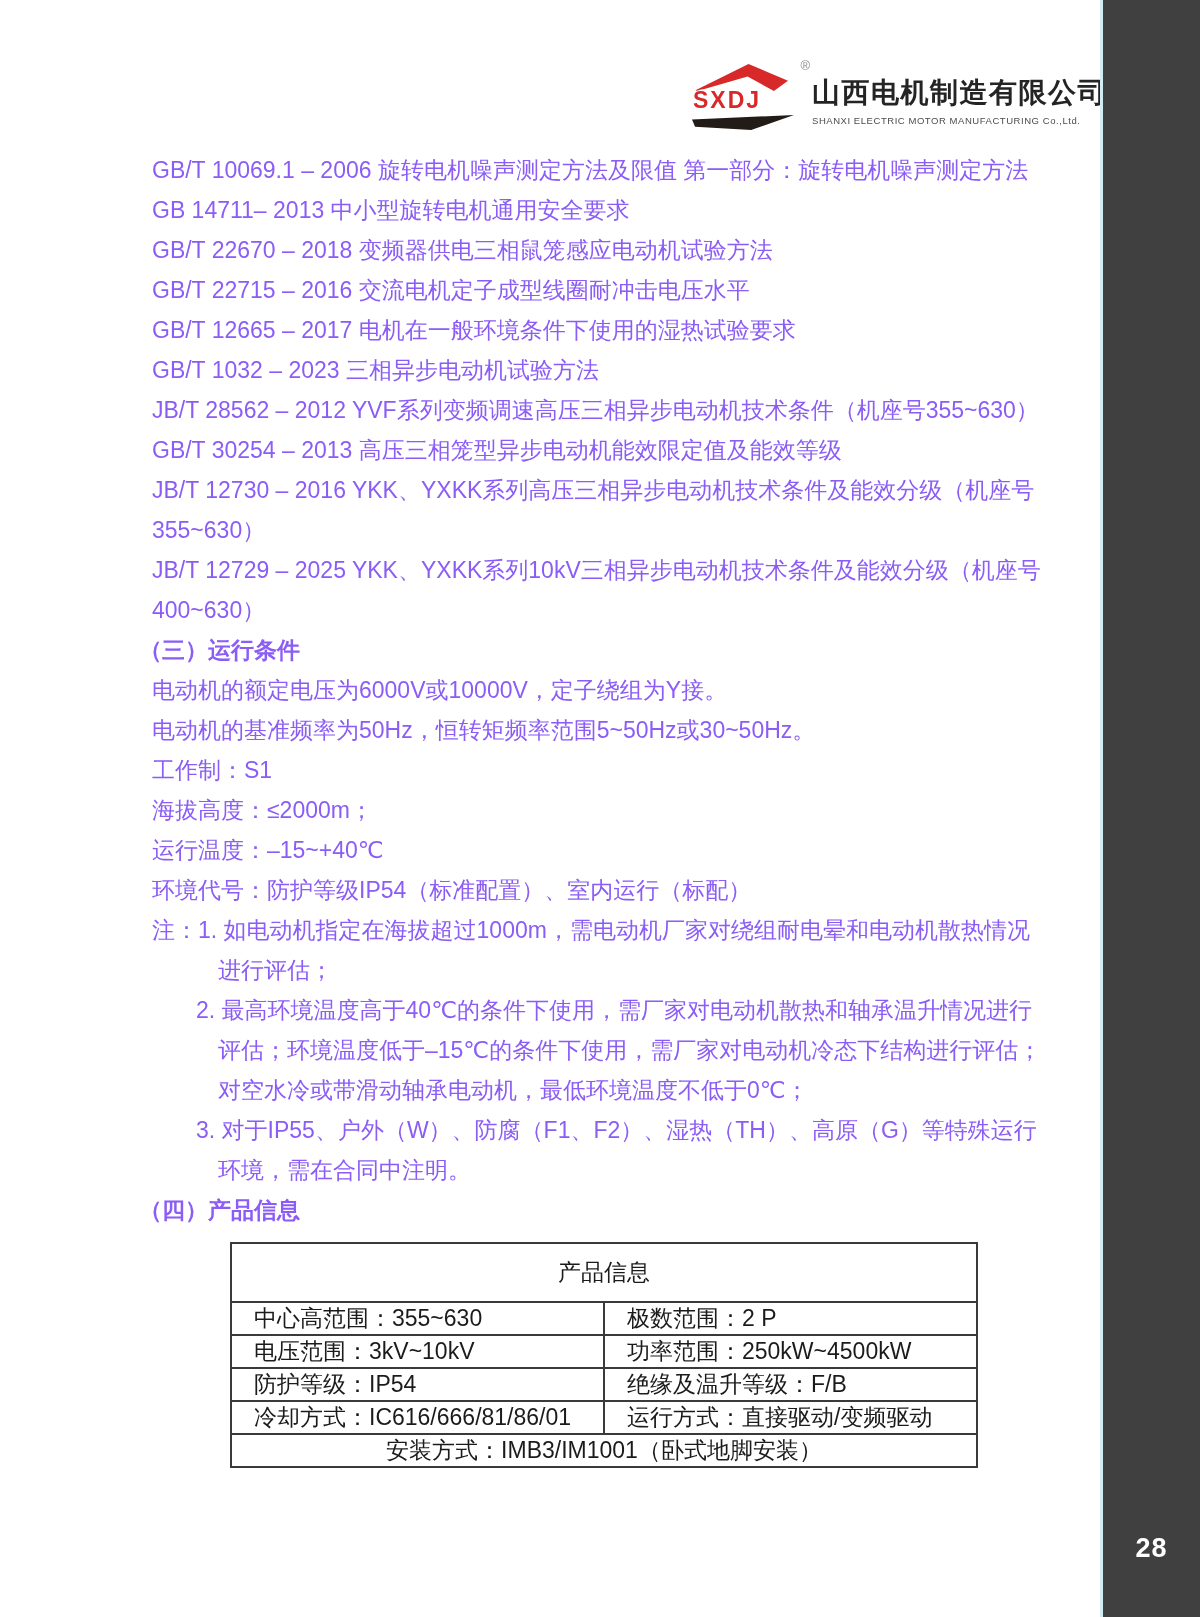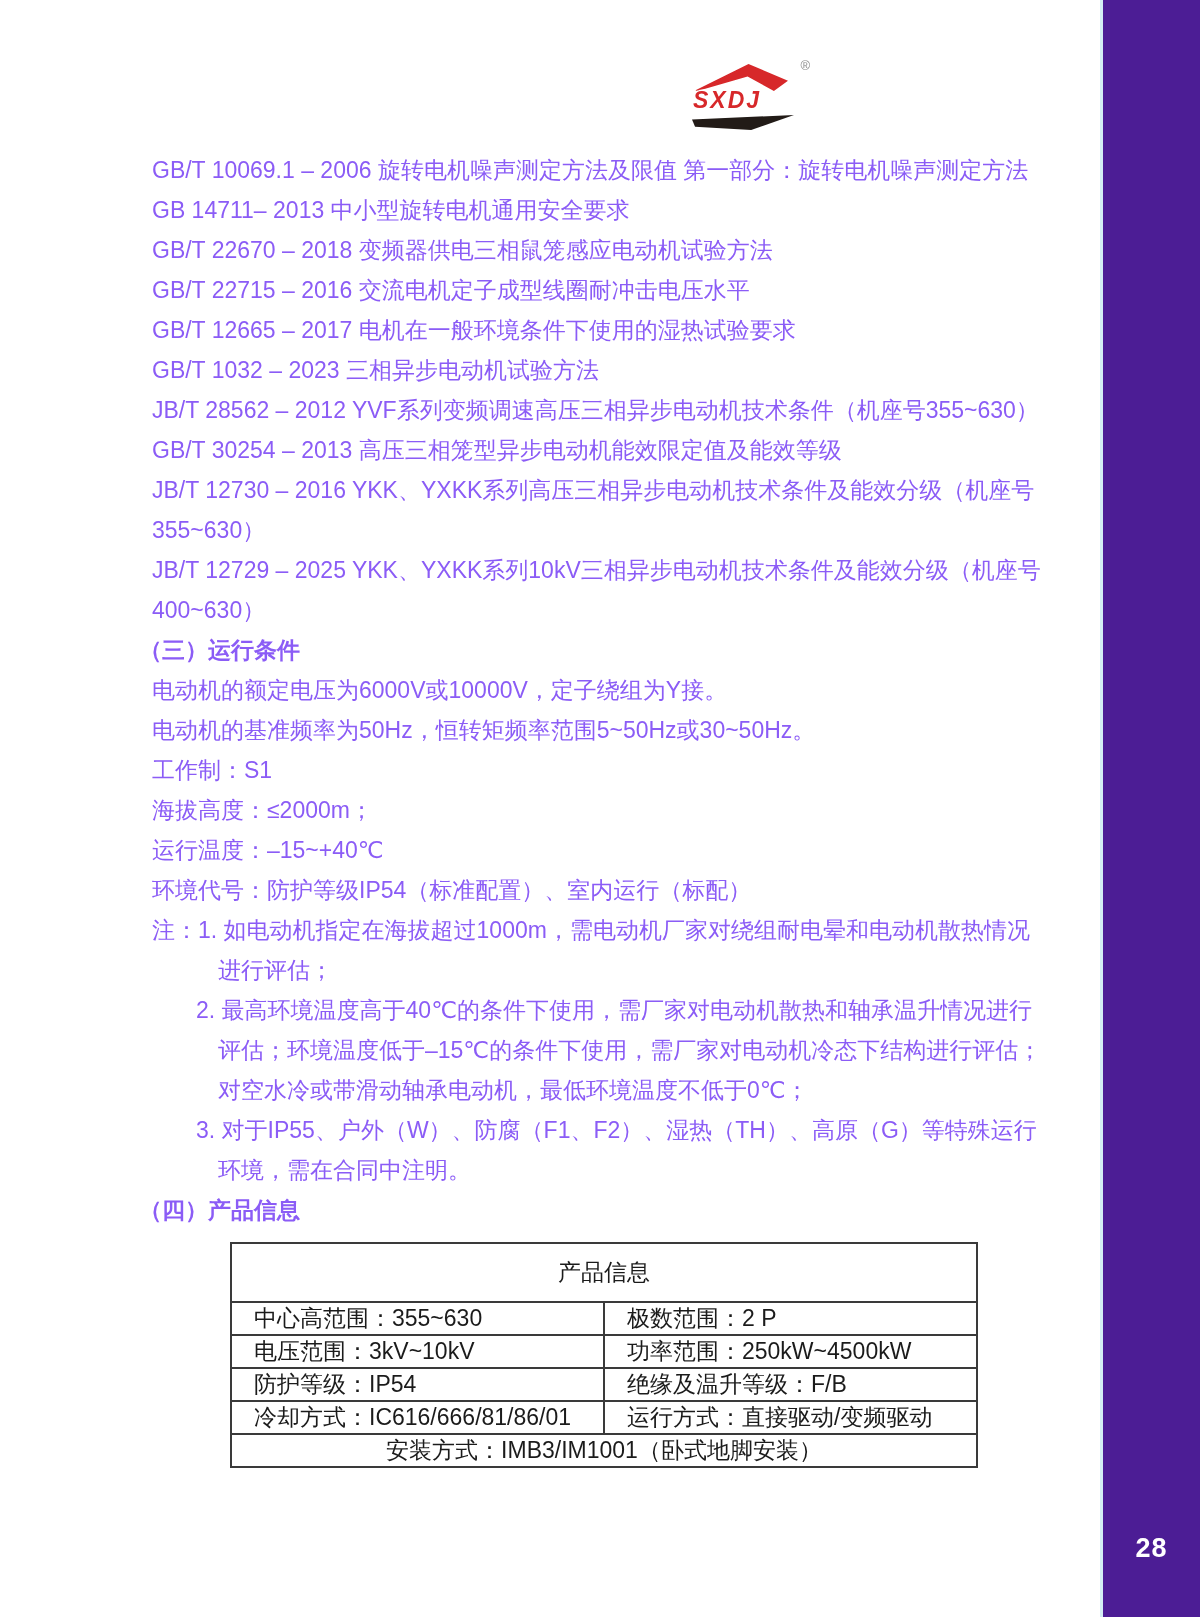--- a/index.html
+++ b/index.html
@@ -2,31 +2,31 @@
 <html><head>
 <meta charset="utf-8">
 <style>
   * { margin:0; padding:0; box-sizing:border-box; }
   html,body { background:#ffffff; }
   body { font-family:"Liberation Sans","DejaVu Sans",sans-serif; color:#1b1b1b; }
   .page { position:relative; width:1200px; height:1617px; background:#ffffff; overflow:hidden; }
 
   
   .teal-band { position:absolute; top:0; right:0; width:100px; height:1617px;
-               background:#4c1d95; border-left:3px solid #d4edf4; }
+               background:#404040; border-left:3px solid #d4edf4; }
   .page-num { position:absolute; top:1533px; left:0; width:100%; text-align:center;
               color:#ffffff; font-size:27px; font-weight:bold; letter-spacing:1px; }
 
   
   .logo { position:absolute; left:688px; top:60px; display:flex; align-items:flex-start; }
   .logo-mark { position:relative; width:112px; height:74px; flex:0 0 auto; }
   .roof { position:absolute; left:6px; top:4px; width:94px; height:27px; background:#d7282a;
           clip-path:polygon(0 100%, 58% 0, 100% 62%, 85% 100%, 57% 46%, 12% 92%); }
   .sxdj-text { position:absolute; left:5px; top:27px; font-size:23px; font-weight:bold;
-               font-style:italic; color:#d7282a; letter-spacing:2px; }
+               color:#d7282a; letter-spacing:2px; }
   .swoosh { position:absolute; left:4px; top:55px; width:102px; height:15px; background:#221b17;
             clip-path:polygon(0 30%, 100% 0, 58% 100%, 3% 78%); }
   .reg-mark { position:absolute; right:-10px; top:-2px; font-size:13px; color:#8a8a8a; }
   .logo-names { padding-left:12px; padding-top:14px; }
   .company-cn { font-size:28px; font-weight:bold; color:#242424; letter-spacing:1.5px; white-space:nowrap; }
   .company-en { font-size:9.5px; color:#4c4c4c; letter-spacing:0.55px; margin-top:3px; white-space:nowrap; }
 
   
   .content { position:absolute; left:152px; top:150px; width:960px; }
   .ln { height:40px; line-height:40px; font-size:23px; white-space:nowrap; color:#8b5cf6; }
@@ -47,20 +47,24 @@
 <body>
 
 <div class="page">
 
   <div class="logo">
     <div class="logo-mark">
       <div class="roof"></div>
       <div class="sxdj-text">SXDJ</div>
       <div class="swoosh"></div>
       <span class="reg-mark">®</span>
+    </div>
+    <div class="logo-names">
+      <div class="company-cn">山西电机制造有限公司</div>
+      <div class="company-en">SHANXI ELECTRIC MOTOR MANUFACTURING Co.,Ltd.</div>
     </div>
   </div>
 
   <div class="content">
     <div class="ln">GB/T 10069.1 – 2006 旋转电机噪声测定方法及限值 第一部分：旋转电机噪声测定方法</div>
     <div class="ln">GB 14711– 2013 中小型旋转电机通用安全要求</div>
     <div class="ln">GB/T 22670 – 2018 变频器供电三相鼠笼感应电动机试验方法</div>
     <div class="ln">GB/T 22715 – 2016 交流电机定子成型线圈耐冲击电压水平</div>
     <div class="ln">GB/T 12665 – 2017 电机在一般环境条件下使用的湿热试验要求</div>
     <div class="ln">GB/T 1032 – 2023 三相异步电动机试验方法</div>

